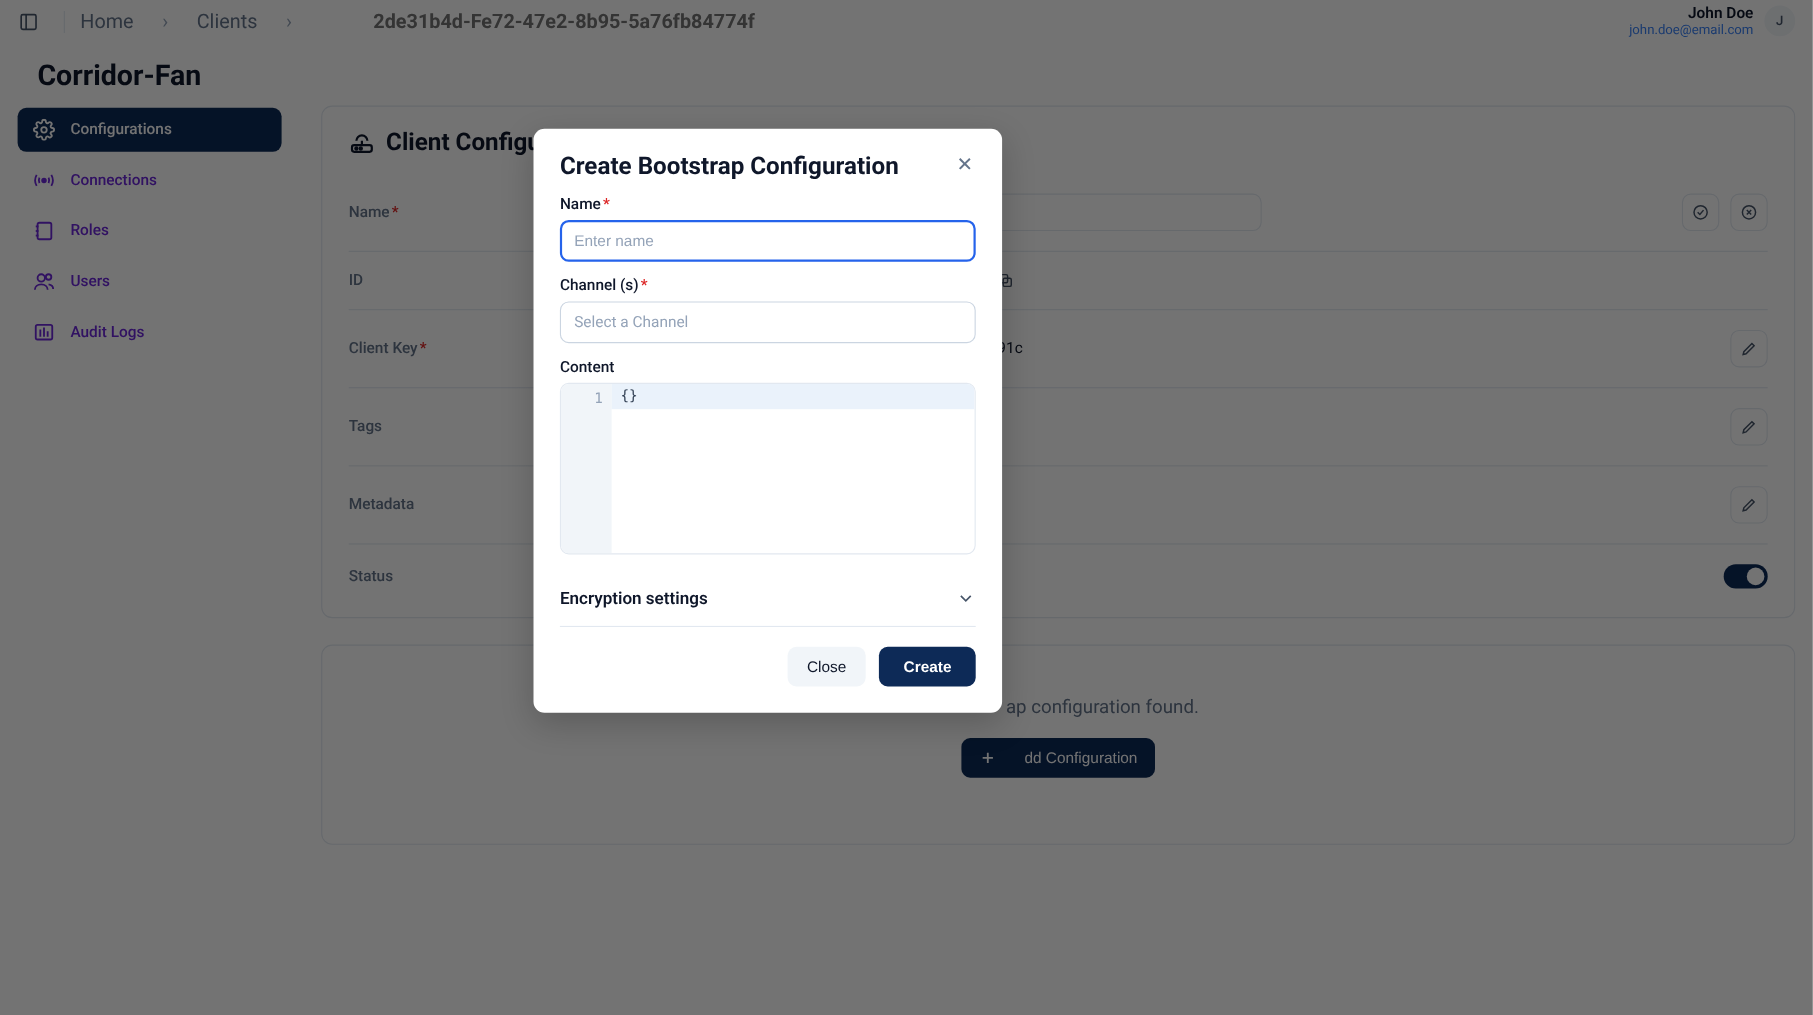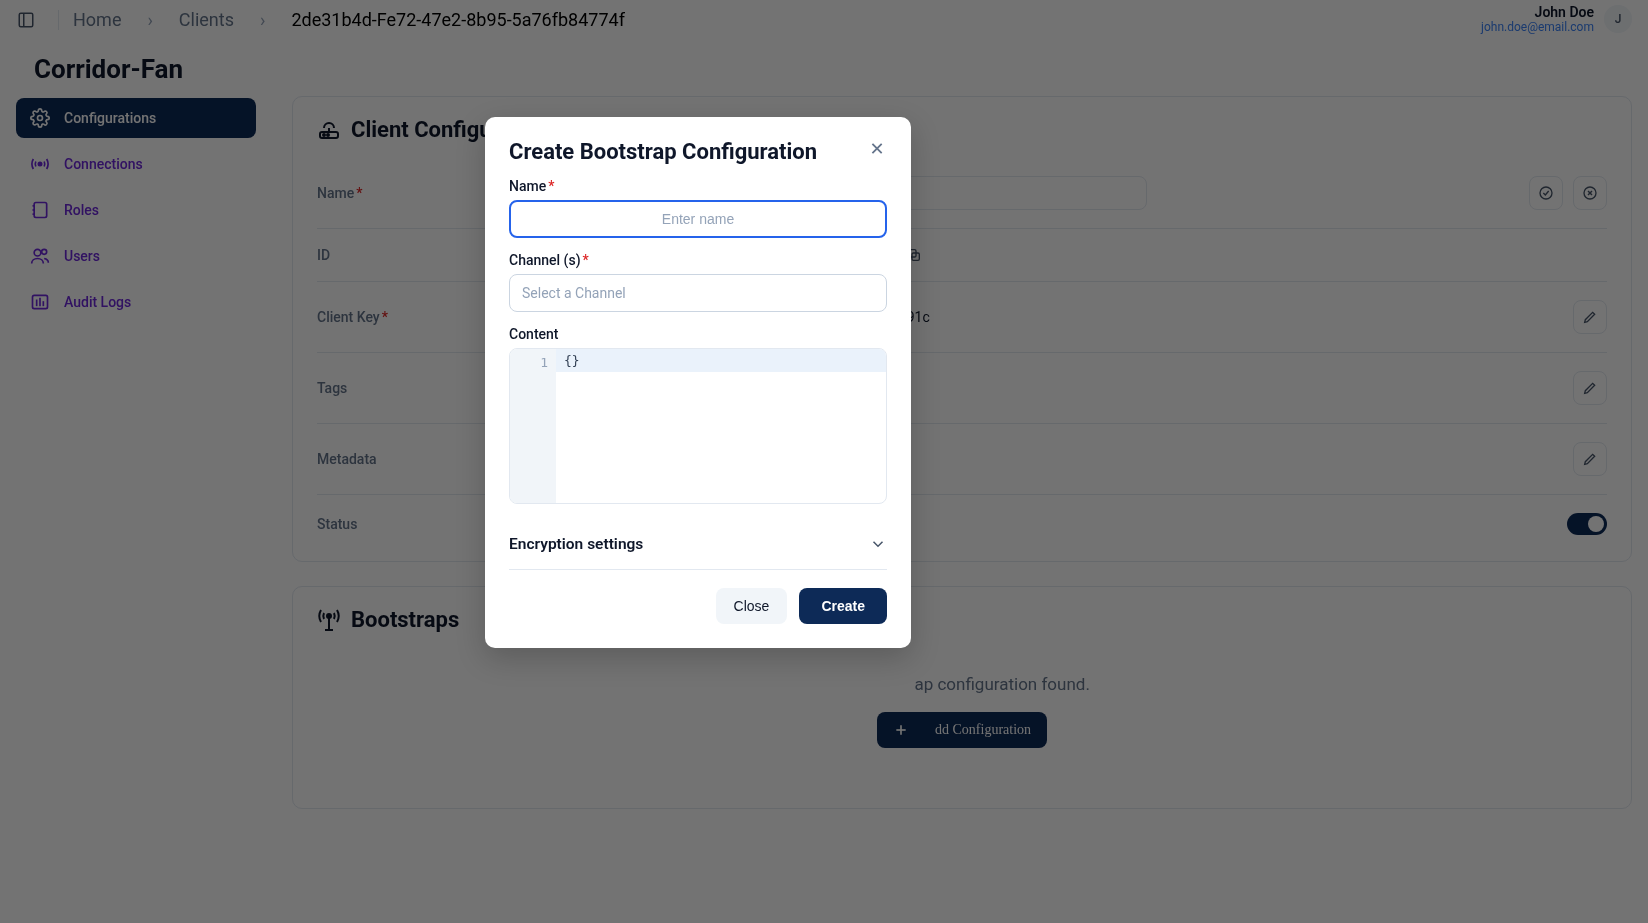--- a/index.html
+++ b/index.html
@@ -24,21 +24,21 @@
   }
   .panel-toggle {
     width: 20px; height: 20px;
     display:flex;align-items:center;justify-content:center;
     color:#475569;
     margin-right:8px;
   }
   .vdiv { width:1px; height:20px; background:#e2e8f0; margin: 0 14px; }
   .breadcrumbs { display:flex; align-items:center; gap:26px; color:#64748b; font-size:18px;}
   .breadcrumbs a { color:#64748b; text-decoration:none; }
-  .breadcrumbs .current { color:#000000; font-weight:400; }
+  .breadcrumbs .current { color:#737373; font-weight:700;margin-left:48px; }
   .chev { color:#94a3b8; }
   .user-block { margin-left:auto; display:flex; align-items:flex-start; gap:10px;}
   .user-text { text-align:right; line-height:1.1;}
   .user-name { font-weight:600; font-size:14px;}
   .user-email { font-size:12px; color:#3b82f6;}
   .avatar { width:28px;height:28px;border-radius:50%;background:#f1f5f9;color:#475569;display:flex;align-items:center;justify-content:center;font-size:12px;font-weight:500;}
 
   
   .page-title {
     font-size:26px; font-weight:700; padding: 14px 34px 12px;
@@ -98,21 +98,21 @@
   .toggle .knob{
     width:16px;height:16px;border-radius:50%;background:#fff;position:absolute;top:3px;right:3px;
   }
 
   
   .empty-state { text-align:center; padding: 26px 0 36px;}
   .empty-text { color:#64748b; font-size:17px; margin-bottom:18px;}
   .primary-btn {
     background:#0d2a57;color:#fff;border:none;border-radius:8px;
     padding:10px 16px;font-size:14px;font-weight:500;cursor:pointer;
-    display:inline-flex;align-items:center;gap:8px;font-family:Liberation Serif, serif;
+    display:inline-flex;align-items:center;gap:8px;
   }
 
   
   .overlay {
     position:absolute; inset:0; background:rgba(0,0,0,0.55);
     display:flex; align-items:flex-start; justify-content:flex-start;
   }
   .modal {
     position:absolute;
     left: 485px;
@@ -135,21 +135,20 @@
     border-radius:8px;
     padding:10px 12px;
     font-size:14px;
     color:#0f172a;
     outline:none;
   }
   .text-input::placeholder { color:#94a3b8; }
   .text-input.focused {
     border:2px solid #2563eb;
     padding:9px 11px;
-    text-align:center;
   }
   .two-col { display:flex; gap:16px; }
   .two-col > div { flex:1; }
   .form-group { margin-bottom:14px; }
 
   .select-like {
     width:100%;
     border:1px solid #cbd5e1;
     border-radius:8px;
     padding:10px 12px;
@@ -382,34 +381,20 @@
         <div class="row-value"></div>
         <div class="row-actions">
           <div class="toggle">
               <div class="knob"></div>
             </div>
         </div>
       </div>
     </div>
 
     <div class="card" style="padding-bottom:24px;">
-      <div class="card-title">
-        <span class="icon">
-          <svg width="24" height="24" viewBox="0 0 24 24" fill="none" stroke="currentColor" stroke-width="2">
-              <circle cx="12" cy="8" r="2" fill="currentColor"></circle>
-              <path d="M7 5a7 7 0 0 0 0 6"></path>
-              <path d="M17 5a7 7 0 0 1 0 6"></path>
-              <path d="M4 2a12 12 0 0 0 0 12"></path>
-              <path d="M20 2a12 12 0 0 1 0 12"></path>
-              <line x1="12" y1="10" x2="12" y2="22"></line>
-              <line x1="8" y1="22" x2="16" y2="22"></line>
-            </svg>
-        </span>
-        <span>Bootstraps</span>
-      </div>
       <div class="empty-state">
         <div class="empty-text"><span style="visibility:hidden;">No bootstr</span><span>ap configuration found.</span></div>
         <button class="primary-btn">
           <span>
             <svg width="16" height="16" viewBox="0 0 24 24" fill="none" stroke="currentColor" stroke-width="2.5">
                 <line x1="12" y1="5" x2="12" y2="19"></line>
                 <line x1="5" y1="12" x2="19" y2="12"></line>
               </svg>
           </span>
           <span style="visibility:hidden;">A</span>

